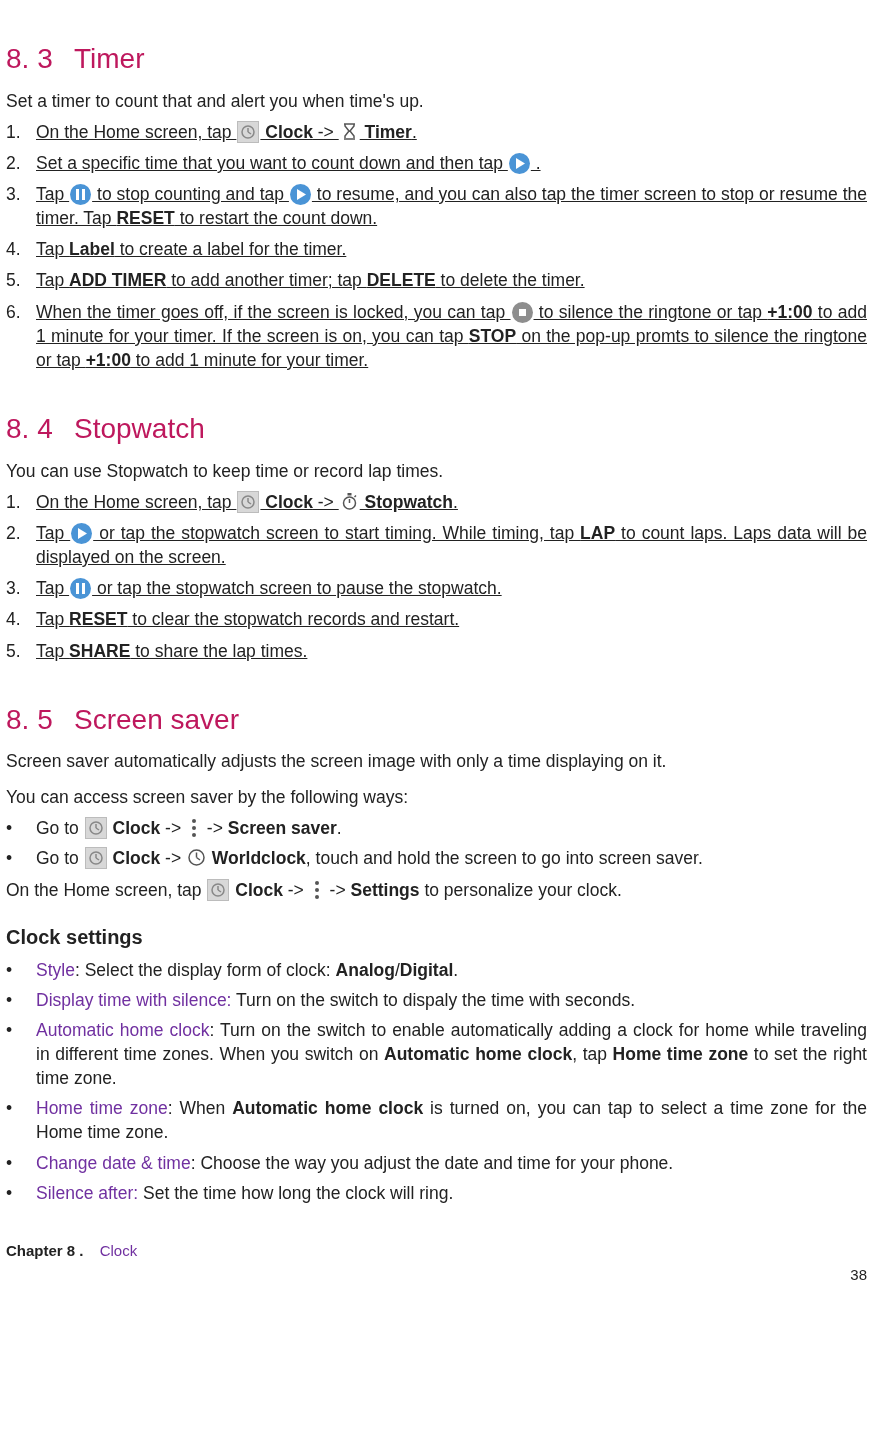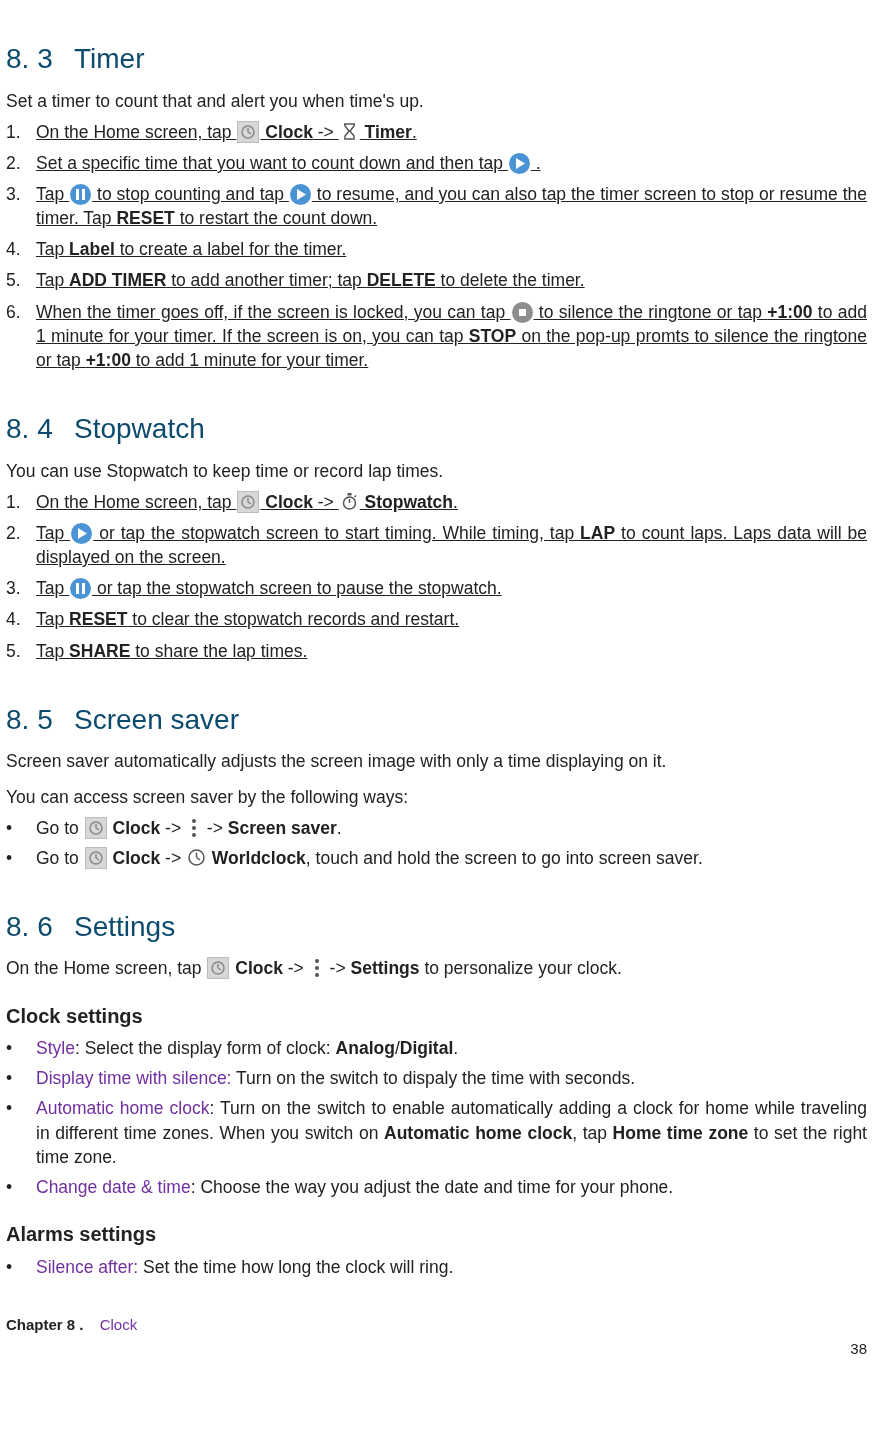--- a/index.html
+++ b/index.html
@@ -7,21 +7,21 @@
     font-family: "Segoe UI", "Myriad Pro", "Helvetica Neue", Arial, sans-serif;
     font-size: 17.5px;
     line-height: 1.38;
     color: #222;
     width: 891px;
     padding: 0 24px 0 6px;
     background: #fff;
   }
   .content { padding-top: 2px; }
   h2.section-heading {
-    color: #0c4a6e;
+    color: #be185d;
     font-weight: 400;
     font-size: 28px;
     margin-top: 38px;
     margin-bottom: 10px;
   }
   h2.section-heading .num { display:inline-block; min-width: 68px; }
   .first-heading { margin-top: 0; }
   p.intro { margin: 8px 0 6px 0; }
   ol.steps {
     list-style: none;
@@ -218,48 +218,47 @@
             <line x1="8" y1="8" x2="8" y2="4" stroke="#888" stroke-width="1.5"></line>
             <line x1="8" y1="8" x2="11" y2="10" stroke="#888" stroke-width="1.5"></line>
           </svg></span><span class="bold"> Clock</span><span> -&gt; </span><span class="icon-inline-svg"><svg viewBox="0 0 19 19">
             <circle cx="9.5" cy="9.5" r="7.5" fill="none" stroke="#555" stroke-width="1.5"></circle>
             <line x1="9.5" y1="9.5" x2="9.5" y2="4.5" stroke="#555" stroke-width="1.5"></line>
             <line x1="9.5" y1="9.5" x2="13" y2="12" stroke="#555" stroke-width="1.5"></line>
           </svg></span><span class="bold"> Worldclock</span><span>, touch and hold the screen to go into screen saver.</span>
     </li>
   </ul>
 
-  <h2 class="section-heading">
-    <span class="num">8. 6</span><span>Settings</span>
-  </h2>
   <p class="intro">
     <span>On the Home screen, tap </span><span class="icon-square"><svg viewBox="0 0 16 16">
           <circle cx="8" cy="8" r="6" fill="none" stroke="#888" stroke-width="1.5"></circle>
           <line x1="8" y1="8" x2="8" y2="4" stroke="#888" stroke-width="1.5"></line>
           <line x1="8" y1="8" x2="11" y2="10" stroke="#888" stroke-width="1.5"></line>
         </svg></span><span class="bold"> Clock</span><span> -&gt; </span><span class="icon-dots"><span class="d d1"></span><span class="d d2"></span><span class="d d3"></span></span><span> -&gt; </span><span class="bold">Settings</span><span> to personalize your clock.</span>
   </p>
 
   <div class="subheading">Clock settings</div>
   <ul class="bullets">
     <li>
       <span class="purple">Style</span><span>: Select the display form of clock: </span><span class="bold">Analog</span><span>/</span><span class="bold">Digital</span><span>.</span>
     </li>
     <li>
       <span class="purple">Display time with silence:</span><span> Turn on the switch to dispaly the time with seconds.</span>
     </li>
     <li>
       <span class="purple">Automatic home clock</span><span>: Turn on the switch to enable automatically adding a clock for home while traveling in different time zones. When you switch on </span><span class="bold">Automatic home clock</span><span>, tap </span><span class="bold">Home time zone</span><span> to set the right time zone.</span>
     </li>
     <li>
+      <span class="purple">Home time zone</span><span>: When </span><span class="bold">Automatic home clock</span><span> is turned on, you can tap to select a time zone for the Home time zone.</span>
+    </li>
+    <li>
       <span class="purple">Change date &amp; time</span><span>: Choose the way you adjust the date and time for your phone.</span>
     </li>
   </ul>
 
-  <div class="subheading">Alarms settings</div>
   <ul class="bullets">
     <li>
       <span class="purple">Silence after:</span><span> Set the time how long the clock will ring.</span>
     </li>
   </ul>
 
   <div class="footer">
     <div>
       <span class="chapter-label">Chapter 8 .</span>
       <span class="chapter-name">Clock</span>

